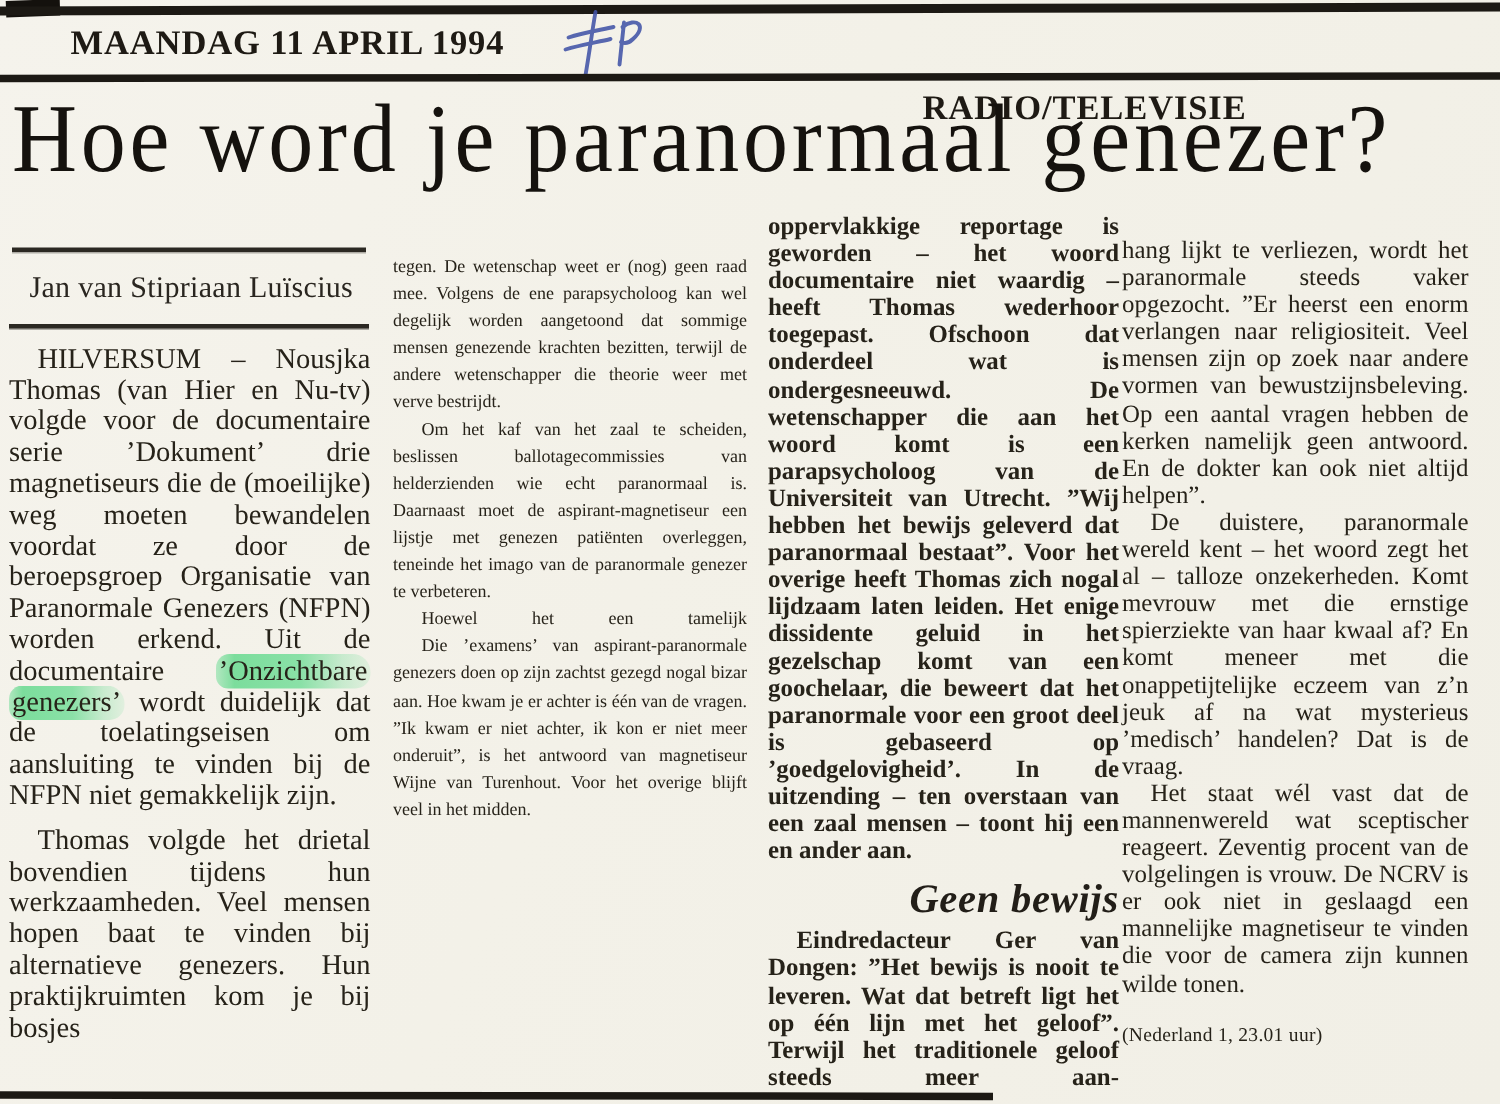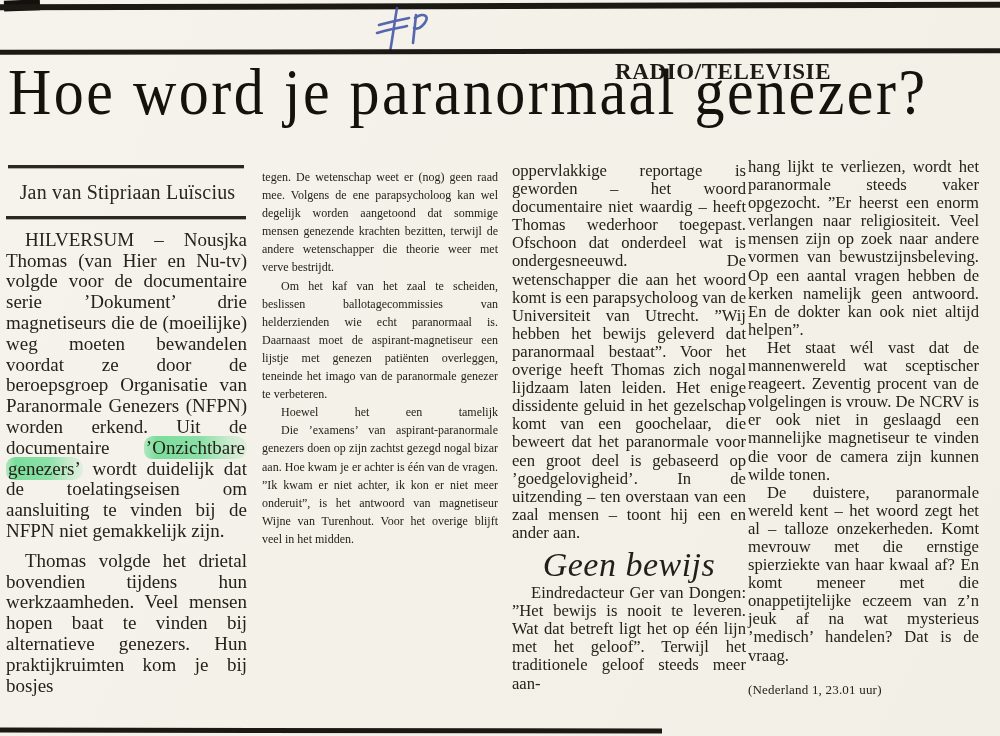--- a/index.html
+++ b/index.html
@@ -15,45 +15,46 @@
   .mast-date{position:absolute;left:47px;top:16px;font-size:23px;font-weight:bold;letter-spacing:.6px;color:#1e1a14;}
   .mast-section{position:absolute;left:615px;top:15px;font-size:23px;font-weight:bold;letter-spacing:.6px;color:#1e1a14;margin-top:44px;}
   .pen-mark{position:absolute;left:370px;top:4px;width:70px;height:52px;}
   
   .headline{position:absolute;left:8px;top:56px;width:980px;margin:0;font-size:60px;font-weight:400;letter-spacing:2.5px;color:#15120e;white-space:nowrap;transform:scaleY(1.08);transform-origin:top left;}
   
   .col{position:absolute;text-align:justify;}
   .col p{margin:0;hyphens:none;}
   .col1{left:6px;top:160px;width:241px;font-size:19px;line-height:20.8px;}
   .col2{left:262px;top:168px;width:236px;font-size:12px;line-height:18.1px;}
-  .col3{left:512px;top:162px;width:234px;font-size:16.6px;line-height:18.1px;}
+  .col3{left:512px;top:142px;width:234px;font-size:16.6px;line-height:18.1px;font-weight:bold;}
   .col4{left:748px;top:158px;width:231px;font-size:16.6px;line-height:18.1px;}
   .indent{text-indent:19px;}
   .cont{text-align-last:justify;}
   .gap-top{margin-top:9px !important;}
   
   .byline-rule{height:3px;background:#2b2822;box-shadow:0 1px 0 rgba(43,40,34,.35);}
   .byline-rule.r1{margin:5px 0 0 2px;width:236px;}
   .byline-rule.r2{margin:13px 0 0 0;width:240px;}
   .byline{margin:14px 0 0 2px;font-size:20px;letter-spacing:.2px;text-align:center;color:#2a2620;}
   .body-start{margin-top:11px !important;}
   
   .hl{background:linear-gradient(90deg,rgba(124,222,158,.55) 0%,rgba(117,220,152,.95) 12%,rgba(124,222,158,.88) 55%,rgba(134,224,165,.4) 82%,rgba(140,226,170,.18) 100%);border-radius:9px 12px 10px 8px;box-decoration-break:clone;padding:1px 2px;}
   
-  .subhead{font-style:italic;font-size:34px;letter-spacing:.5px;text-align:center;margin:14px 0 10px 0 !important;color:#221e18;}
+  .subhead{font-style:italic;font-size:27px;letter-spacing:.5px;text-align:right;margin:14px 0 10px 0 !important;color:#221e18;}
   .footer-note{margin-top:16px !important;font-size:13px;text-align:left;letter-spacing:.2px;}
 </style>
 </head>
 <body>
 
 <div class="page">
 
   <div class="corner-blob"></div>
   <div class="rule rule-top"></div>
 
+  <div class="mast-date">MAANDAG 11 APRIL 1994</div>
 
   <svg class="pen-mark" viewBox="0 0 70 52">
     <g fill="none" stroke="#4254a8" stroke-width="2.6" stroke-linecap="round" opacity="0.88">
       <path d="M27,4 C25,15 23,31 20,48"></path>
       <path d="M9,21 C18,18 30,16 39,14"></path>
       <path d="M7,29 C17,26 29,24 37,22"></path>
       <path d="M46,11 C45,20 44,30 43,39"></path>
       <path d="M45,14 C54,7 62,13 52,22 C49,25 46,25 44,24"></path>
     </g>
   </svg>
@@ -79,19 +80,19 @@
   </div>
 
   <div class="col col3">
     <p>oppervlakkige reportage is geworden – het woord documentaire niet waardig – heeft Thomas wederhoor toegepast. Ofschoon dat onderdeel wat is ondergesneeuwd. De wetenschapper die aan het woord komt is een parapsycholoog van de Universiteit van Utrecht. ”Wij hebben het bewijs geleverd dat paranormaal bestaat”. Voor het overige heeft Thomas zich nogal lijdzaam laten leiden. Het enige dissidente geluid in het gezelschap komt van een goochelaar, die beweert dat het paranormale voor een groot deel is gebaseerd op ’goedgelovigheid’. In de uitzending – ten overstaan van een zaal mensen – toont hij een en ander aan.</p>
     <p class="subhead">Geen bewijs</p>
     <p class="indent cont">Eindredacteur Ger van Dongen: ”Het bewijs is nooit te leveren. Wat dat betreft ligt het op één lijn met het geloof”. Terwijl het traditionele geloof steeds meer aan-</p>
   </div>
 
   <div class="col col4">
     <p>hang lijkt te verliezen, wordt het paranormale steeds vaker opgezocht. ”Er heerst een enorm verlangen naar religiositeit. Veel mensen zijn op zoek naar andere vormen van bewustzijnsbeleving. Op een aantal vragen hebben de kerken namelijk geen antwoord. En de dokter kan ook niet altijd helpen”.</p>
+    <p class="indent">De duistere, paranormale wereld kent – het woord zegt het al – talloze onzekerheden. Komt mevrouw met die ernstige spierziekte van haar kwaal af? En komt meneer met die onappetijtelijke eczeem van z’n jeuk af na wat mysterieus ’medisch’ handelen? Dat is de vraag.</p>
     <p class="indent">Het staat wél vast dat de mannenwereld wat sceptischer reageert. Zeventig procent van de volgelingen is vrouw. De NCRV is er ook niet in geslaagd een mannelijke magnetiseur te vinden die voor de camera zijn kunnen wilde tonen.</p>
-    <p class="indent">De duistere, paranormale wereld kent – het woord zegt het al – talloze onzekerheden. Komt mevrouw met die ernstige spierziekte van haar kwaal af? En komt meneer met die onappetijtelijke eczeem van z’n jeuk af na wat mysterieus ’medisch’ handelen? Dat is de vraag.</p>
     <p class="footer-note">(Nederland 1, 23.01 uur)</p>
   </div>
 
   <div class="rule rule-bottom"></div>
 </div>
 
 </body></html>

